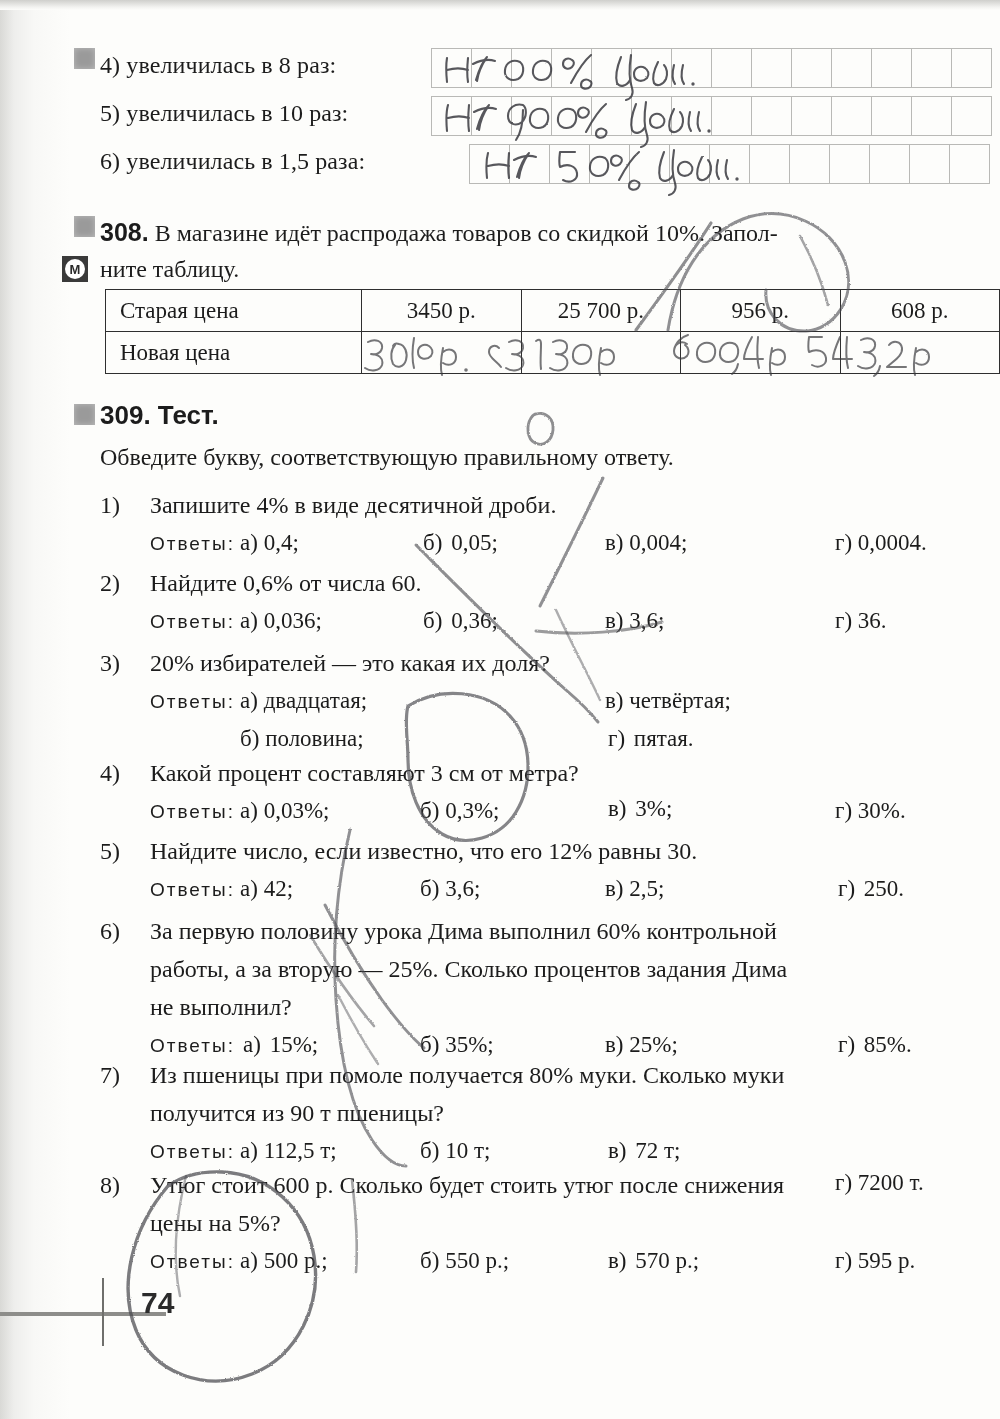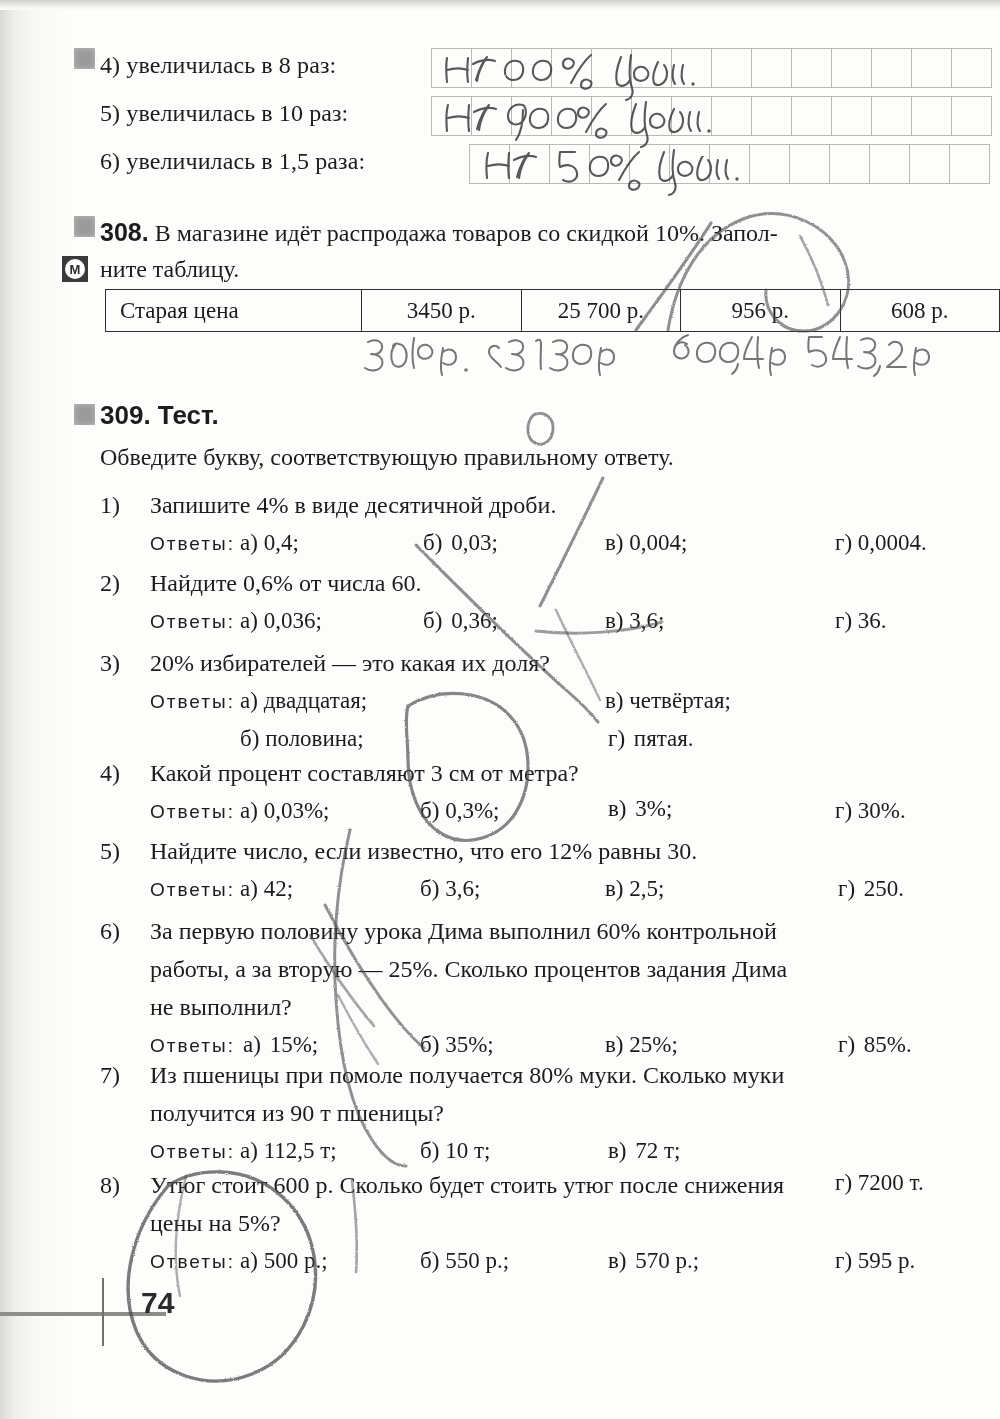--- a/index.html
+++ b/index.html
@@ -146,36 +146,43 @@
 
   <table class="pricetbl" style="left:105px;top:289px;">
     <tbody>
         <tr>
       <td class="lbl">Старая цена</td>
       <td class="dat">3450 р.</td>
       <td class="dat">25 700 р.</td>
       <td class="dat">956 р.</td>
       <td class="dat">608 р.</td>
     </tr>
+    <tr>
+      <td class="lbl">Новая цена</td>
+      <td class="dat"></td>
+      <td class="dat"></td>
+      <td class="dat"></td>
+      <td class="dat"></td>
+    </tr>
   </tbody>
     </table>
 
   <div class="marker-sq" style="left:74px;top:404px;"></div>
   <div class="h309" style="left:100px;top:400px;">
     <span>309.</span>
     <span>Тест.</span>
   </div>
   <div class="instr" style="left:100px;top:444px;">Обведите букву, соответствующую правильному ответу.</div>
 
   <div id="questions">
       <div class="qnum" style="left: 100px; top: 492px;">1)</div>
       <div class="qtext" style="left: 150px; top: 492px;">Запишите 4% в виде десятичной дроби.</div>
       <div class="ansline" style="left: 150px; top: 530px;"><span class="anslabel">Ответы:</span></div>
       <div class="opt" style="left: 240px; top: 530px;"><span>а)</span> <span>0,4;</span></div>
-      <div class="opt" style="left: 420px; top: 530px;"><span style="position: relative; display: inline-block; padding: 0px 3px;">б)</span> <span>0,03;</span></div>
+      <div class="opt" style="left: 420px; top: 530px;"><span style="position: relative; display: inline-block; padding: 0px 3px;">б)</span> <span>0,05;</span></div>
       <div class="opt" style="left: 605px; top: 530px;"><span>в)</span> <span>0,004;</span></div>
       <div class="opt" style="left: 835px; top: 530px;"><span>г)</span> <span>0,0004.</span></div>
       <div class="qnum" style="left: 100px; top: 570px;">2)</div>
       <div class="qtext" style="left: 150px; top: 570px;">Найдите 0,6% от числа 60.</div>
       <div class="ansline" style="left: 150px; top: 608px;"><span class="anslabel">Ответы:</span></div>
       <div class="opt" style="left: 240px; top: 608px;"><span>а)</span> <span>0,036;</span></div>
       <div class="opt" style="left: 420px; top: 608px;"><span style="position: relative; display: inline-block; padding: 0px 3px;">б)</span> <span>0,36;</span></div>
       <div class="opt" style="left: 605px; top: 608px;"><span>в)</span> <span>3,6;</span></div>
       <div class="opt" style="left: 835px; top: 608px;"><span>г)</span> <span>36.</span></div>
       <div class="qnum" style="left: 100px; top: 650px;">3)</div>

